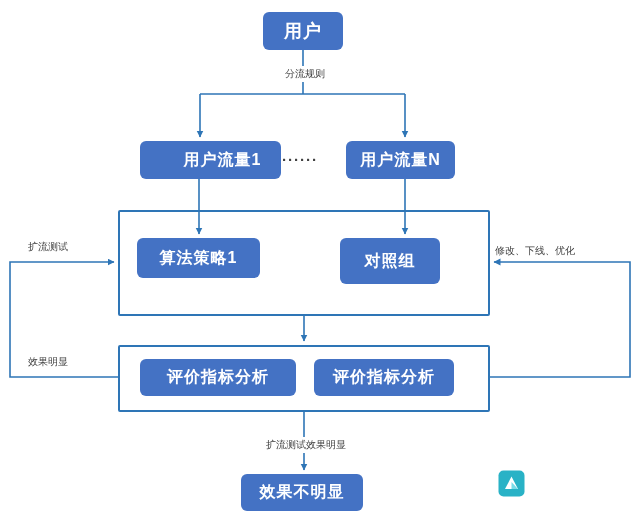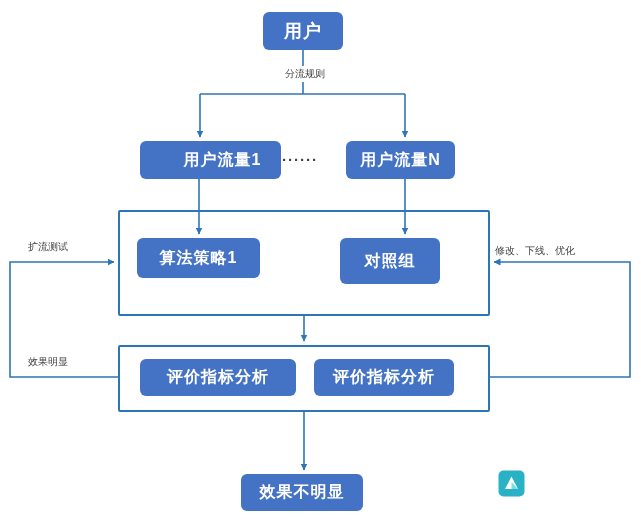--- a/index.html
+++ b/index.html
@@ -73,20 +73,21 @@
 
   <div class="lbl onLine" style="left:267px;top:66px;width:72px;">分流规则</div>
 
   <div class="lbl" style="left:28px;top:240px;">扩流测试</div>
 
   <div class="lbl" style="left:495px;top:244px;">修改、下线、优化</div>
 
   <div class="lbl" style="left:28px;top:355px;">效果明显</div>
 
 
+  <div class="lbl onLine" style="left:240px;top:437px;width:128px;">扩流测试效果明显</div>
 
   <div class="logo">
     <svg class="logo-icon" viewBox="0 0 27 27">
       <rect x="0.5" y="0.5" width="26" height="26" rx="5" fill="#29B2C6"></rect>
       <path d="M7 19 L13.5 6.5 L20 19 Z" fill="#ffffff"></path>
       <path d="M13.5 12 L20 19 L13.5 19 Z" fill="#7ADCE8"></path>
     </svg>
   </div>
 
 </div>

